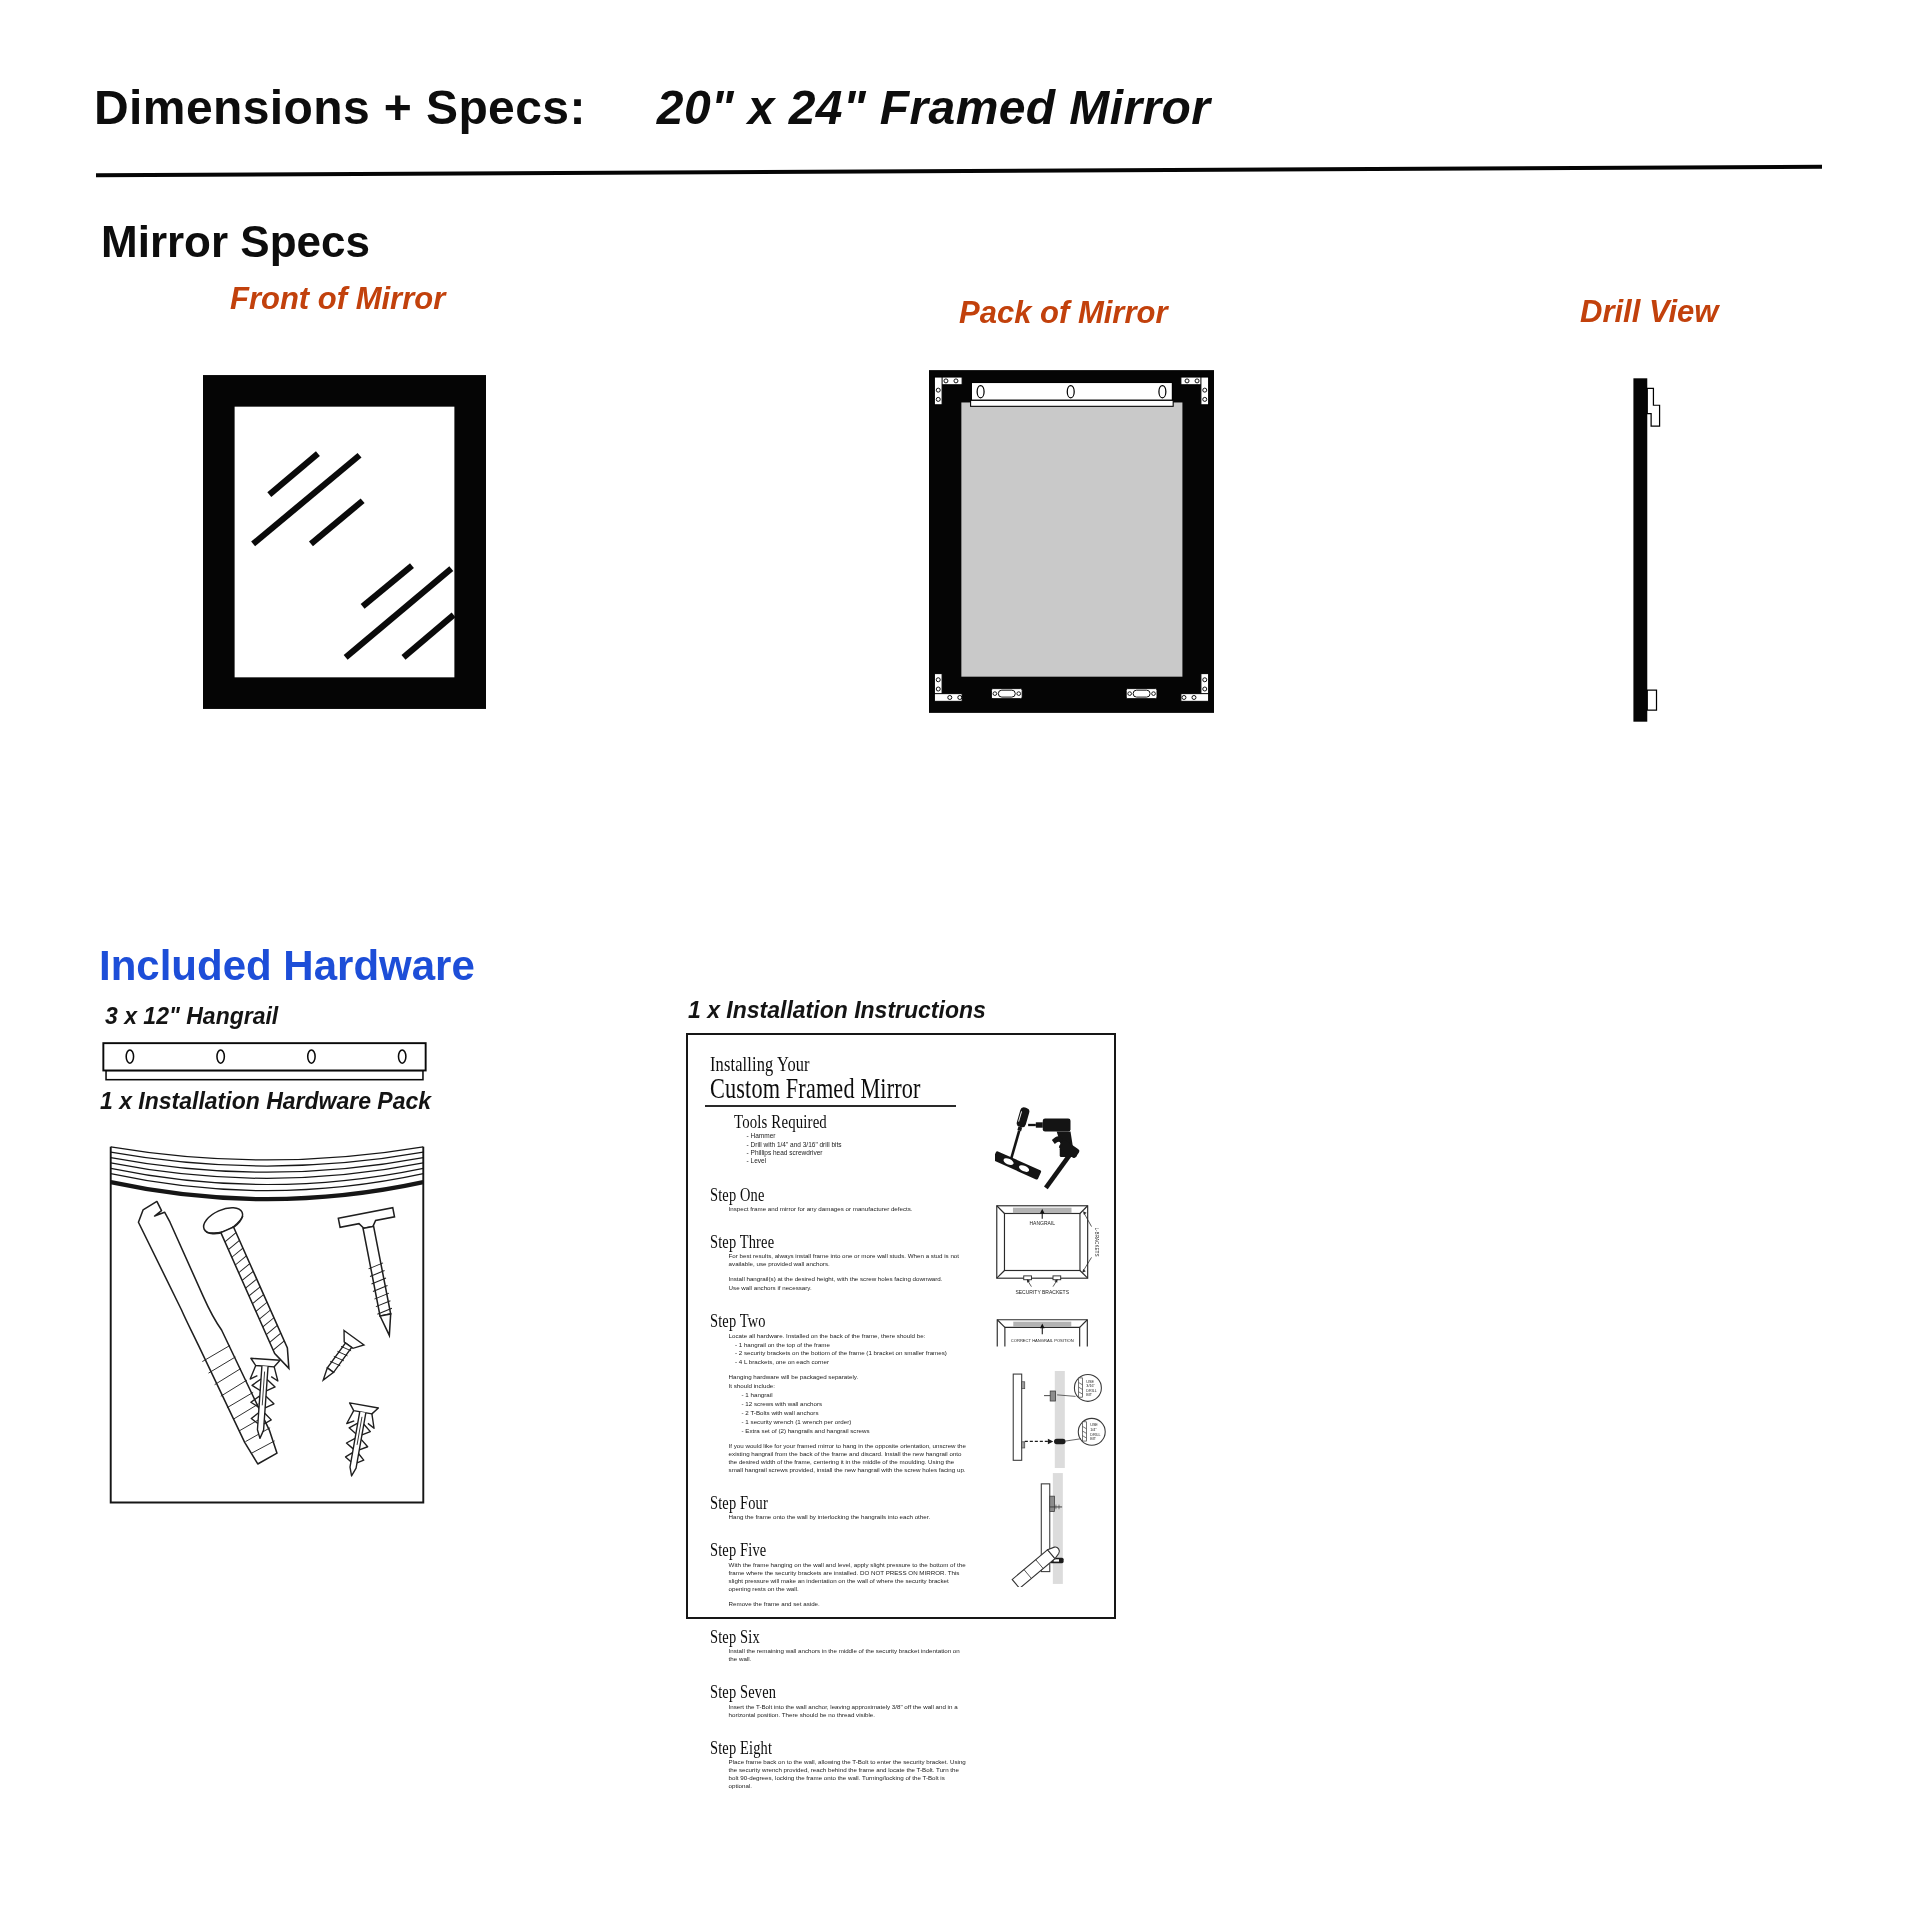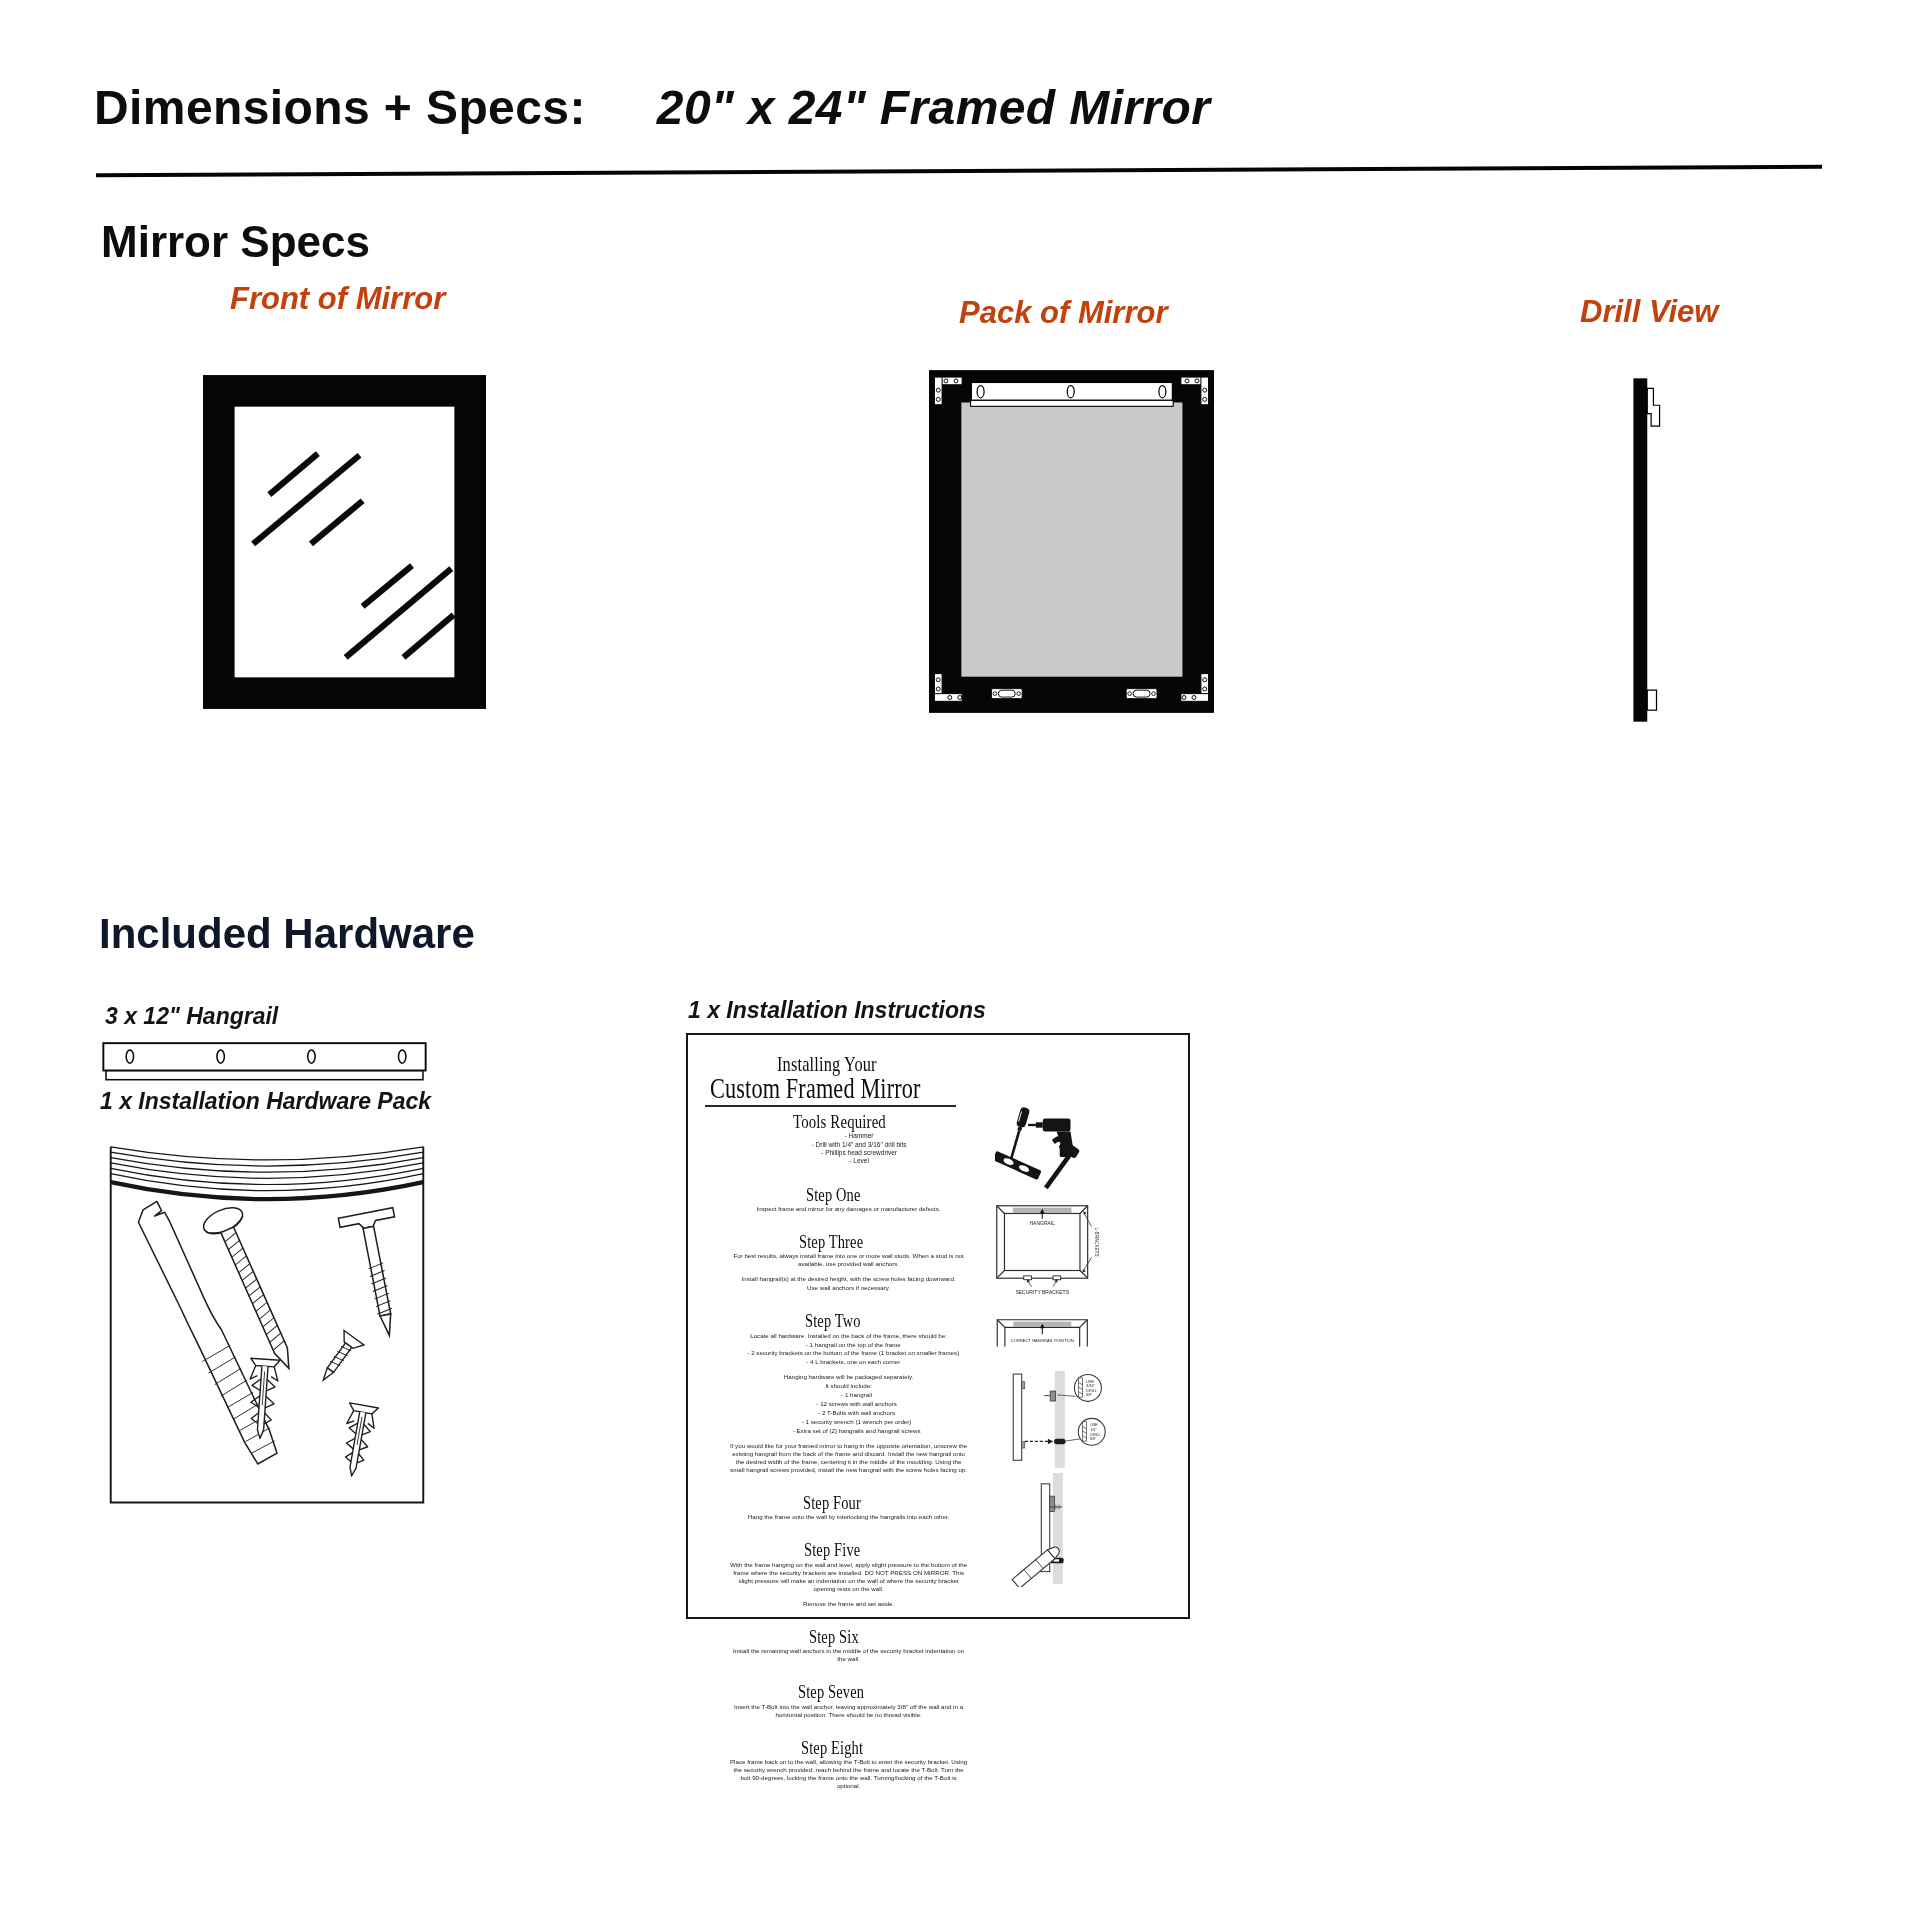--- a/index.html
+++ b/index.html
@@ -7,27 +7,27 @@
         font-family:"Liberation Sans",sans-serif;color:#111;}
   .abs{position:absolute;}
 
   
   .main-title{left:94px;top:80px;font-size:48px;font-weight:700;letter-spacing:0.4px;color:#0d0d0d;white-space:nowrap;}
   .main-title .sub{font-style:italic;margin-left:71px;}
   .title-rule{left:96px;top:169px;width:1726px;height:3.9px;background:#050505;transform:rotate(-.28deg);}
 
   
   .h-mirror-specs{left:101px;top:217px;font-size:44px;font-weight:600;color:#0d0d0d;}
-  .h-included{left:99px;top:910px;font-size:42px;font-weight:600;color:#0f172a;}
+  .h-included{left:99px;top:942px;font-size:42px;font-weight:600;color:#1d4ed8;}
 
   .view-label{font-size:31px;font-weight:700;font-style:italic;color:#c2410c;white-space:nowrap;}
   .item-label{font-size:23px;font-weight:700;font-style:italic;color:#141414;white-space:nowrap;}
 
   
-  .sheet{left:686px;top:1033px;width:504px;height:586px;background:#fff;border:2.3px solid #161616;box-sizing:border-box;text-align:center;}
+  .sheet{left:686px;top:1033px;width:430px;height:586px;background:#fff;border:2.3px solid #161616;box-sizing:border-box;}
   .sheet-inner{position:absolute;left:21.6px;top:20px;width:262px;}
   .nh{font-family:"Liberation Serif",serif;font-weight:400;color:#0d0d0d;line-height:.95;}
   .nh>span{display:inline-block;transform:scaleX(.78);transform-origin:0 80%;white-space:nowrap;letter-spacing:0.2px;}
   .s-title1{font-size:21px;}
   .s-title2{font-size:28.5px;margin-top:0;}
   .s-rule{height:2.3px;background:#2a2a2a;width:251px;margin:3.1px 0 5.4px -4.6px;}
   .s-tools-h{font-size:19px;margin-left:24px;}
   .step-h{font-size:18.5px;margin-top:21px;}
   .s-body{font-size:6.2px;line-height:1.3;margin:0.8px 0 0 19px;max-width:240px;color:#1b1b1b;}
   .s-list{font-size:6.5px;line-height:1.28;margin:1.5px 0 0 37px;color:#1b1b1b;}

